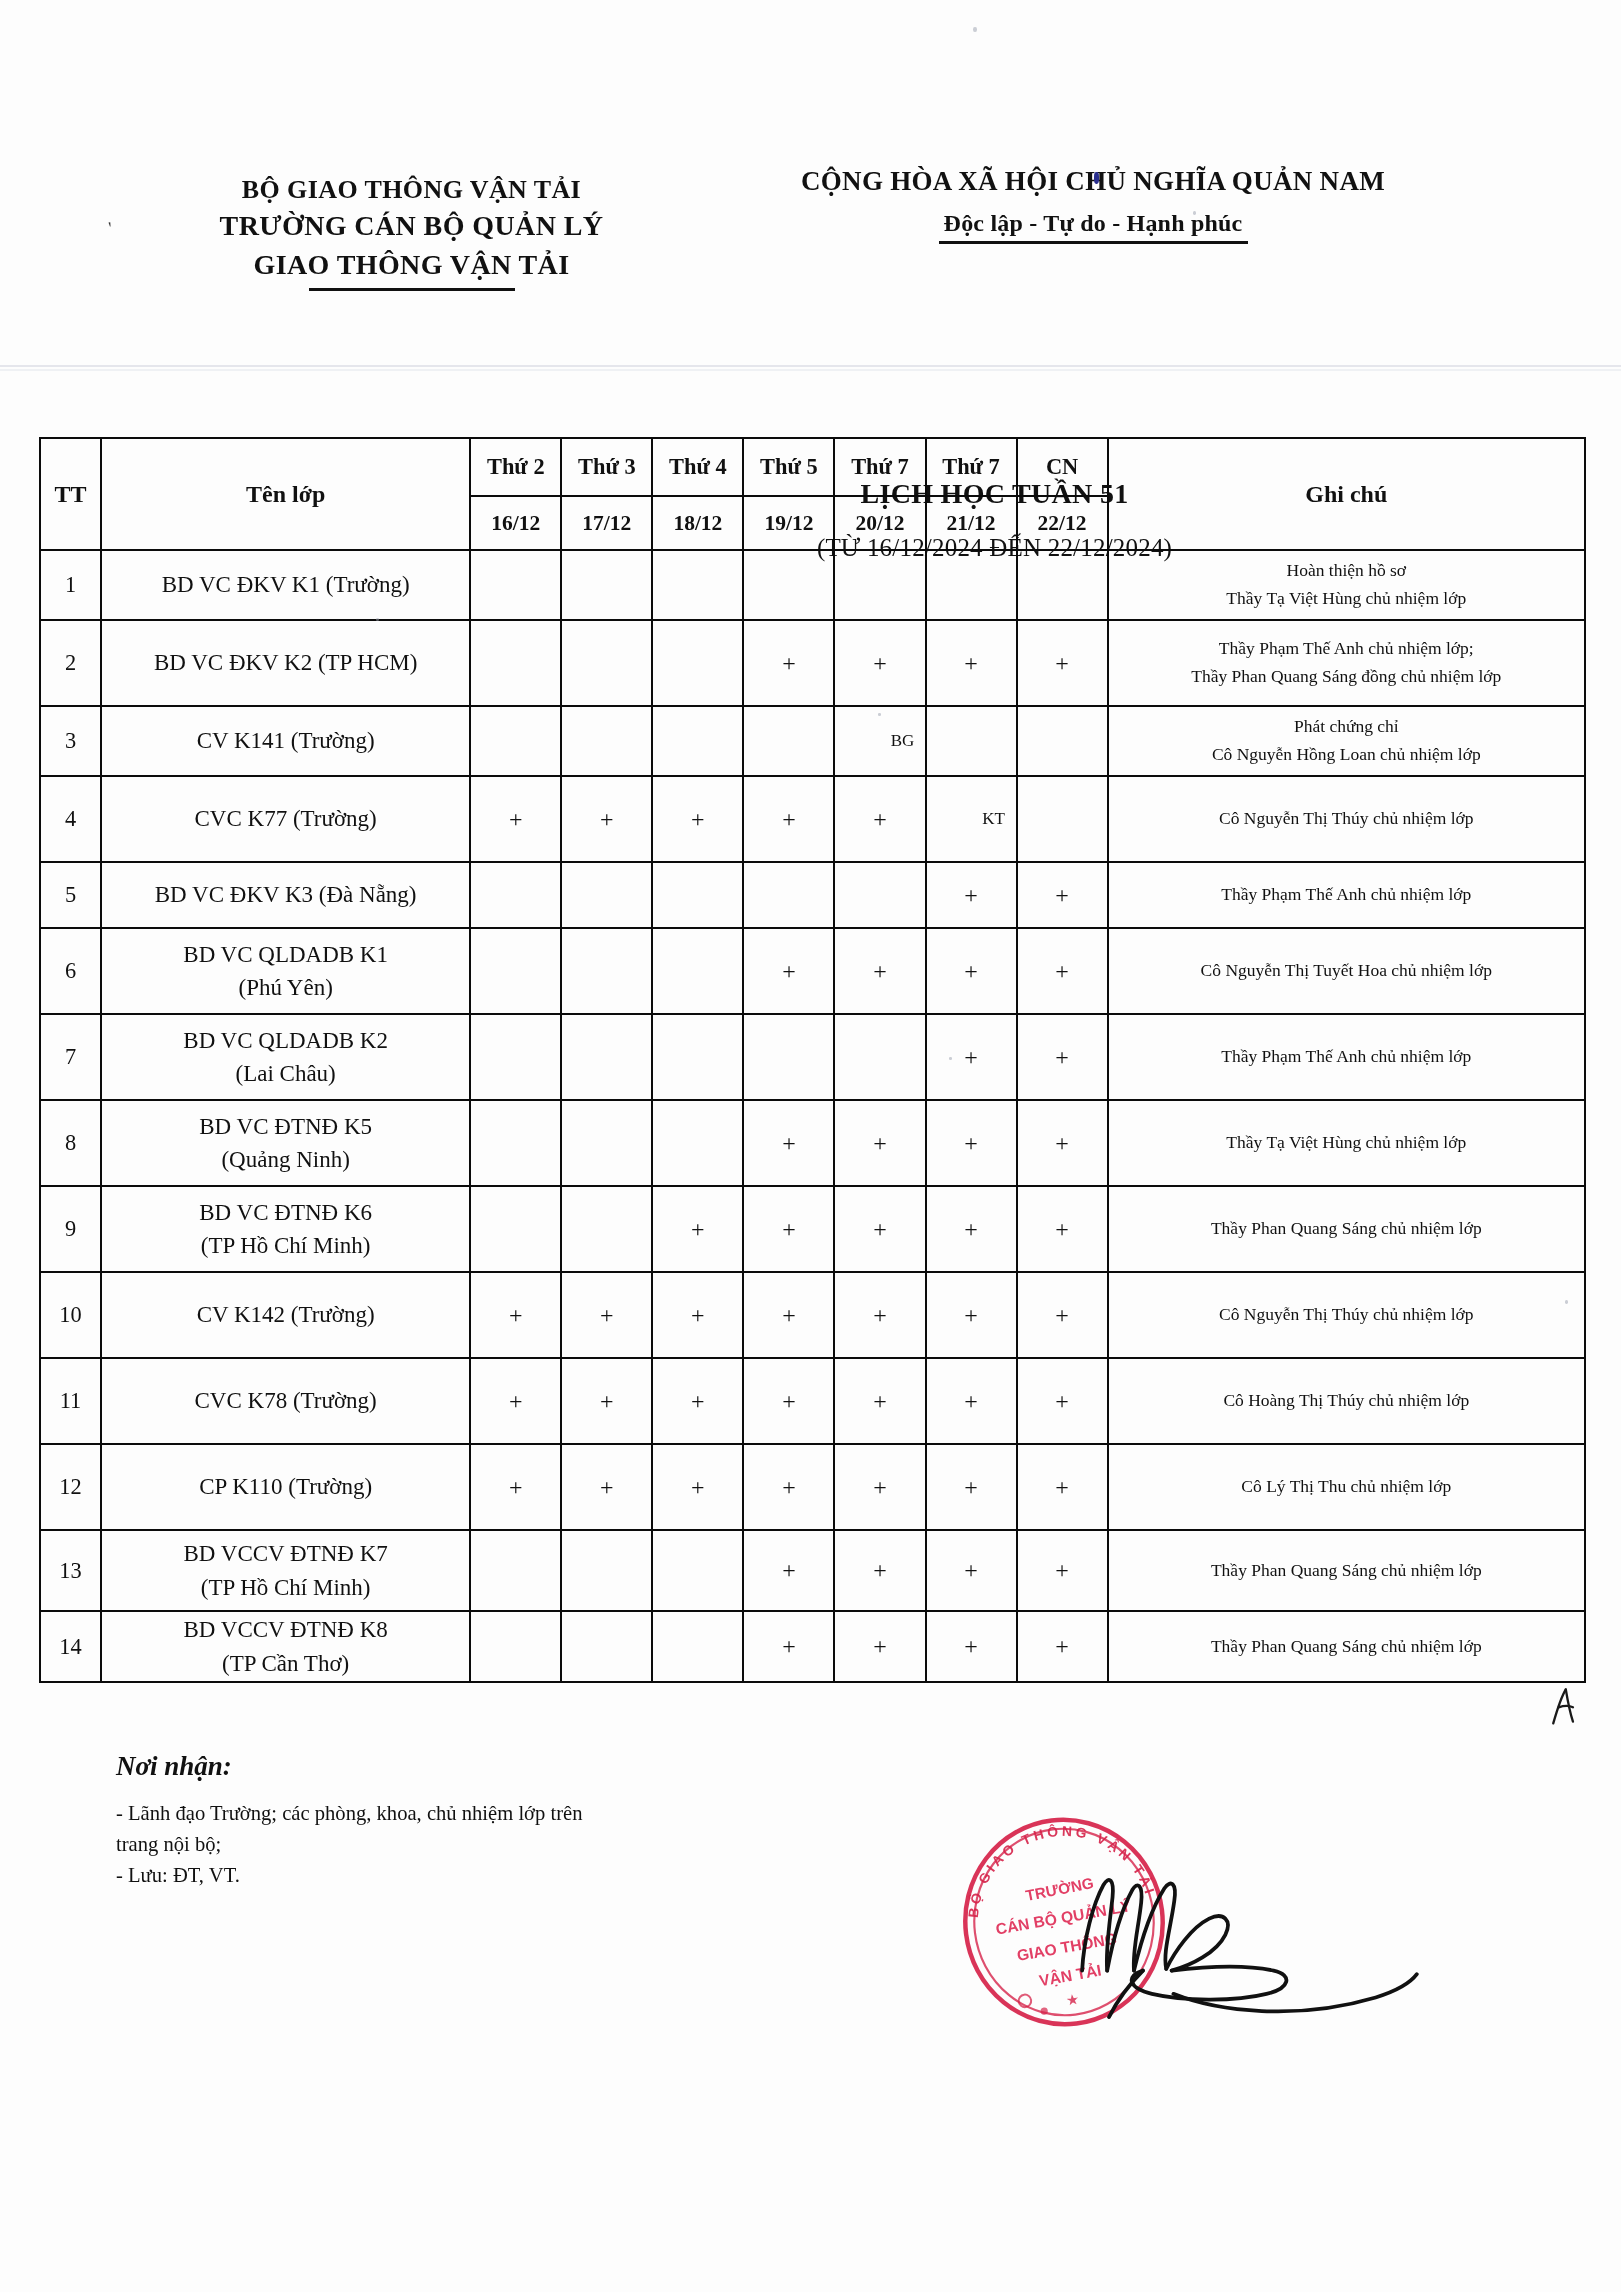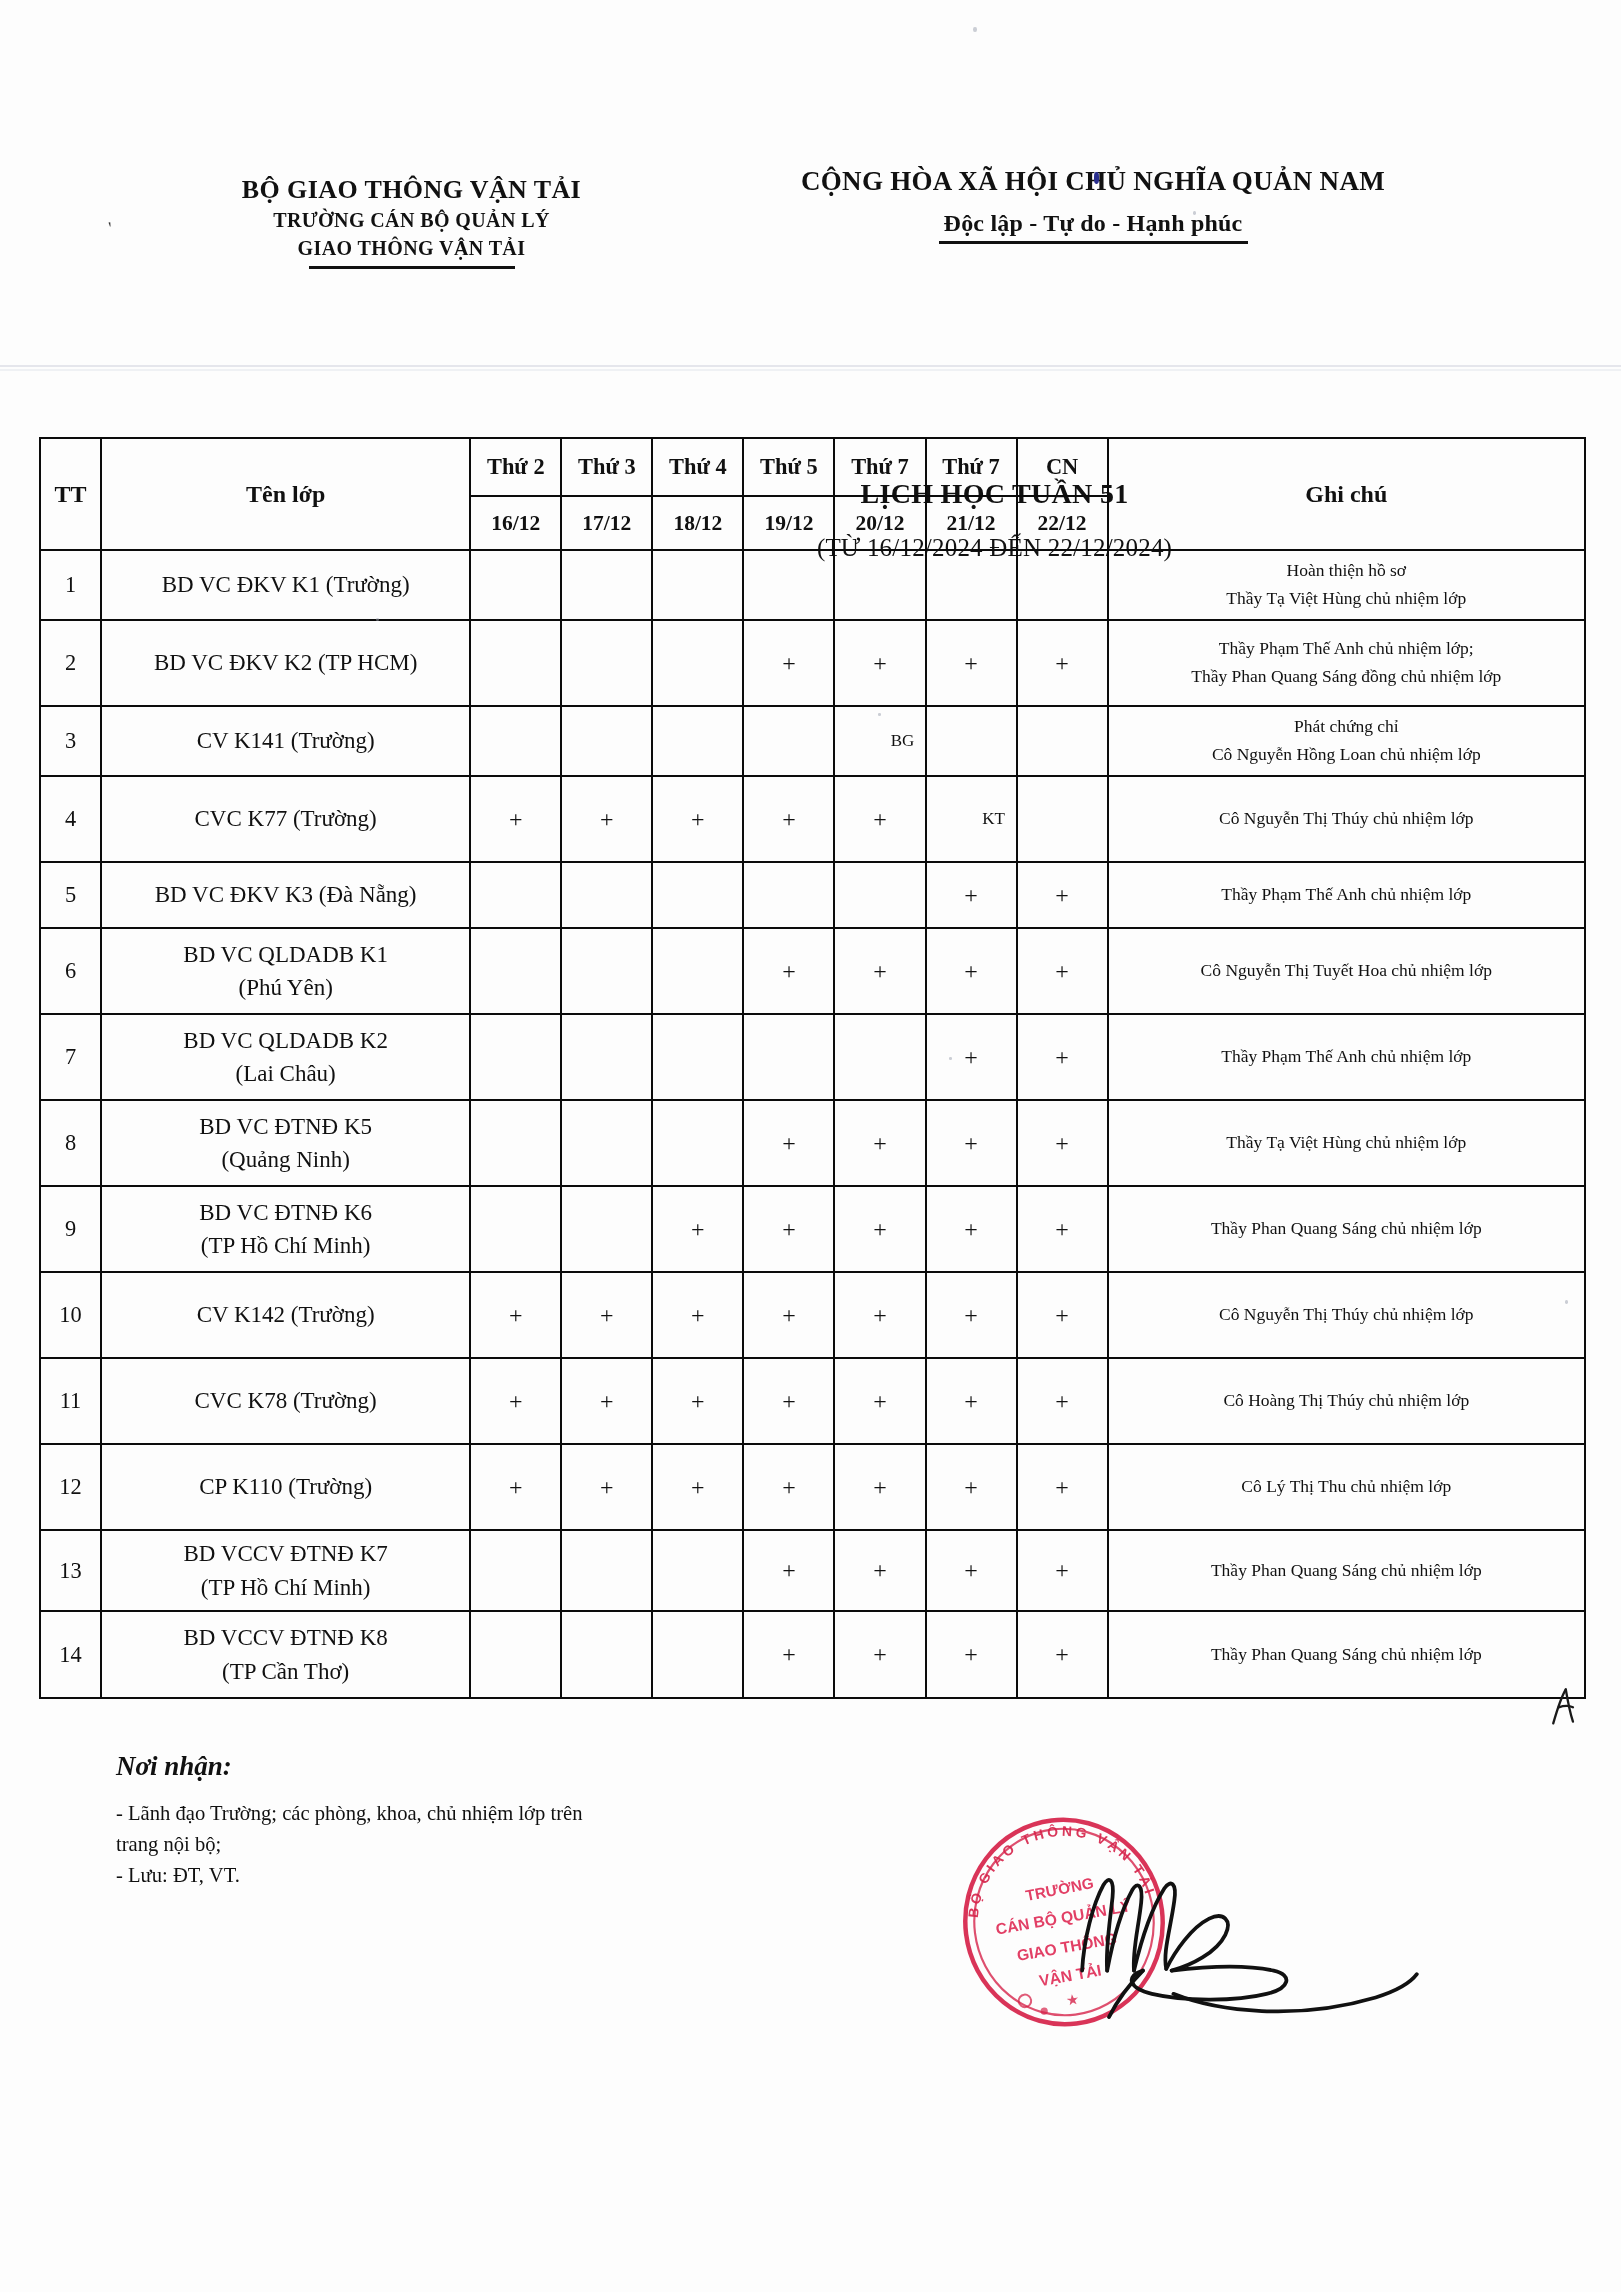--- a/index.html
+++ b/index.html
@@ -37,21 +37,21 @@
     width: 555px;
     text-align: center;
   }
   .hdr-left .l1 {
     font-size: 26px;
     font-weight: bold;
     letter-spacing: 0.4px;
     line-height: 1.38;
   }
   .hdr-left .l2 {
-    font-size: 20px;
+    font-size: 28px;
     font-weight: bold;
     letter-spacing: 0.4px;
     line-height: 1.38;
   }
   .hdr-left .rule {
     width: 206px;
     height: 2.7px;
     background: #111;
     margin: 3.6px auto 0 auto;
   }
@@ -200,21 +200,21 @@
   .r-4 { height: 86px; }
   .r-5 { height: 66px; }
   .r-6 { height: 86px; }
   .r-7 { height: 86px; }
   .r-8 { height: 86px; }
   .r-9 { height: 86px; }
   .r-10 { height: 86px; }
   .r-11 { height: 86px; }
   .r-12 { height: 86px; }
   .r-13 { height: 81px; }
-  .r-14 { height: 87px; }
+  .r-14 { height: 71px; }
 
   
   .footer { position: absolute; left: 0; right: 0; top: 1751px; height: 376px; }
 
   .recv {
     position: absolute;
     left: 116px;
     top: 0;
     width: 573px;
   }

